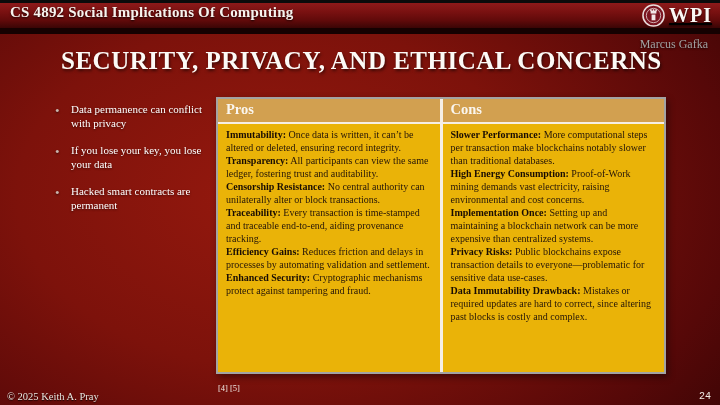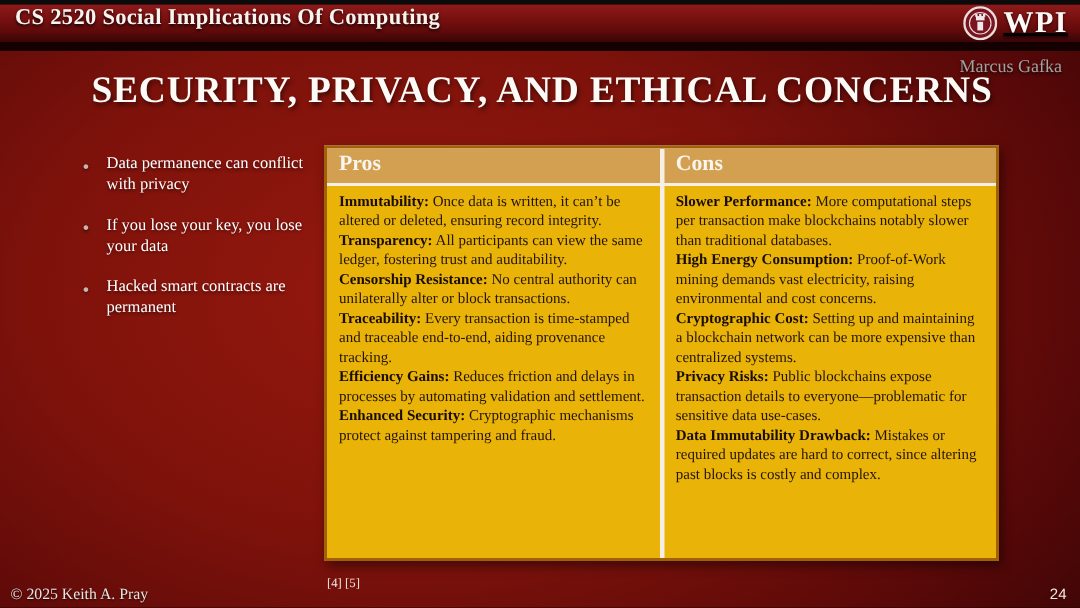--- a/index.html
+++ b/index.html
@@ -38,44 +38,44 @@
     position:absolute;left:54px;top:103px;width:160px;
     list-style:none;margin:0;padding:0;
     color:#ffffff;font-size:11px;line-height:1.27;
     text-shadow:0 1px 2px rgba(0,0,0,.5);
   }
   .bullets li{position:relative;padding-left:17px;margin-bottom:13px;}
   .bullets li::before{content:"\2022";position:absolute;left:1px;top:0;color:#c8b6ae;font-size:13px;}
   
   .pc-table{
     position:absolute;left:216px;top:97px;width:450px;height:277px;box-sizing:border-box;
-    background:#f6efe6;border:2px solid #a16207;display:flex;gap:3px;
+    background:#f6efe6;border:2px solid #a3a3a3;display:flex;gap:3px;
     box-shadow:2px 3px 7px rgba(0,0,0,.45);
   }
   .pc-col{flex:1;display:flex;flex-direction:column;min-width:0;}
   .pc-head{
     background:#d2a050;color:#faf6ef;font-weight:bold;font-size:14.5px;
     padding:2px 8px 4px;margin-bottom:2px;
   }
   .pc-body{
     background:#eab308;flex:1;padding:4px 8px 4px;
     font-size:10px;line-height:13px;color:#241509;
   }
   .pc-item{margin:0;}
   .pc-item b{color:#190d04;}
   
   .citation{position:absolute;left:218px;top:383px;font-size:8.5px;color:#f0e9e4;}
   .copyright{position:absolute;left:7px;bottom:3px;font-size:10.5px;color:#ece5df;text-shadow:0 1px 1px rgba(0,0,0,.8);}
-  .pagenum{position:absolute;right:9px;bottom:3px;font-size:10px;color:#f2ece7;font-family:Liberation Sans, sans-serif;}
+  .pagenum{position:absolute;right:9px;bottom:3px;font-size:10px;color:#f2ece7;font-family:Liberation Mono, monospace;}
 </style>
 </head>
 <body>
 
 <div class="topbar">
-  <span class="course">CS 2520 Social Implications Of Computing</span>
+  <span class="course">CS 4892 Social Implications Of Computing</span>
   <div class="logo">
     <svg width="23" height="23" viewBox="0 0 24 24">
       <circle cx="12" cy="12" r="11" fill="#7a1420" stroke="#e9dcdc" stroke-width="1.6"></circle>
       <circle cx="12" cy="12" r="7.5" fill="none" stroke="#e9dcdc" stroke-width="0.8"></circle>
       <rect x="9" y="7" width="6" height="3" fill="#f0e8e8"></rect>
       <rect x="10" y="11" width="4" height="6" fill="#f0e8e8"></rect>
       <rect x="8.5" y="5.5" width="1.6" height="2" fill="#f0e8e8"></rect>
       <rect x="11.2" y="5.5" width="1.6" height="2" fill="#f0e8e8"></rect>
       <rect x="13.9" y="5.5" width="1.6" height="2" fill="#f0e8e8"></rect>
     </svg>
@@ -103,21 +103,21 @@
         <div class="pc-item"><b>Traceability:</b><span> Every transaction is time-stamped and traceable end-to-end, aiding provenance tracking.</span></div>
         <div class="pc-item"><b>Efficiency Gains:</b><span> Reduces friction and delays in processes by automating validation and settlement.</span></div>
         <div class="pc-item"><b>Enhanced Security:</b><span> Cryptographic mechanisms protect against tampering and fraud.</span></div>
       </div>
     </div>
     <div class="pc-col">
       <div class="pc-head">Cons</div>
       <div class="pc-body">
         <div class="pc-item"><b>Slower Performance:</b><span> More computational steps per transaction make blockchains notably slower than traditional databases.</span></div>
         <div class="pc-item"><b>High Energy Consumption:</b><span> Proof-of-Work mining demands vast electricity, raising environmental and cost concerns.</span></div>
-        <div class="pc-item"><b>Cryptographic Cost:</b><span> Setting up and maintaining a blockchain network can be more expensive than centralized systems.</span></div>
+        <div class="pc-item"><b>Implementation Once:</b><span> Setting up and maintaining a blockchain network can be more expensive than centralized systems.</span></div>
         <div class="pc-item"><b>Privacy Risks:</b><span> Public blockchains expose transaction details to everyone—problematic for sensitive data use-cases.</span></div>
         <div class="pc-item"><b>Data Immutability Drawback:</b><span> Mistakes or required updates are hard to correct, since altering past blocks is costly and complex.</span></div>
       </div>
     </div>
   </div>
 
 <div class="citation">[4] [5]</div>
 <div class="copyright">© 2025 Keith A. Pray</div>
 <div class="pagenum">24</div>
 

